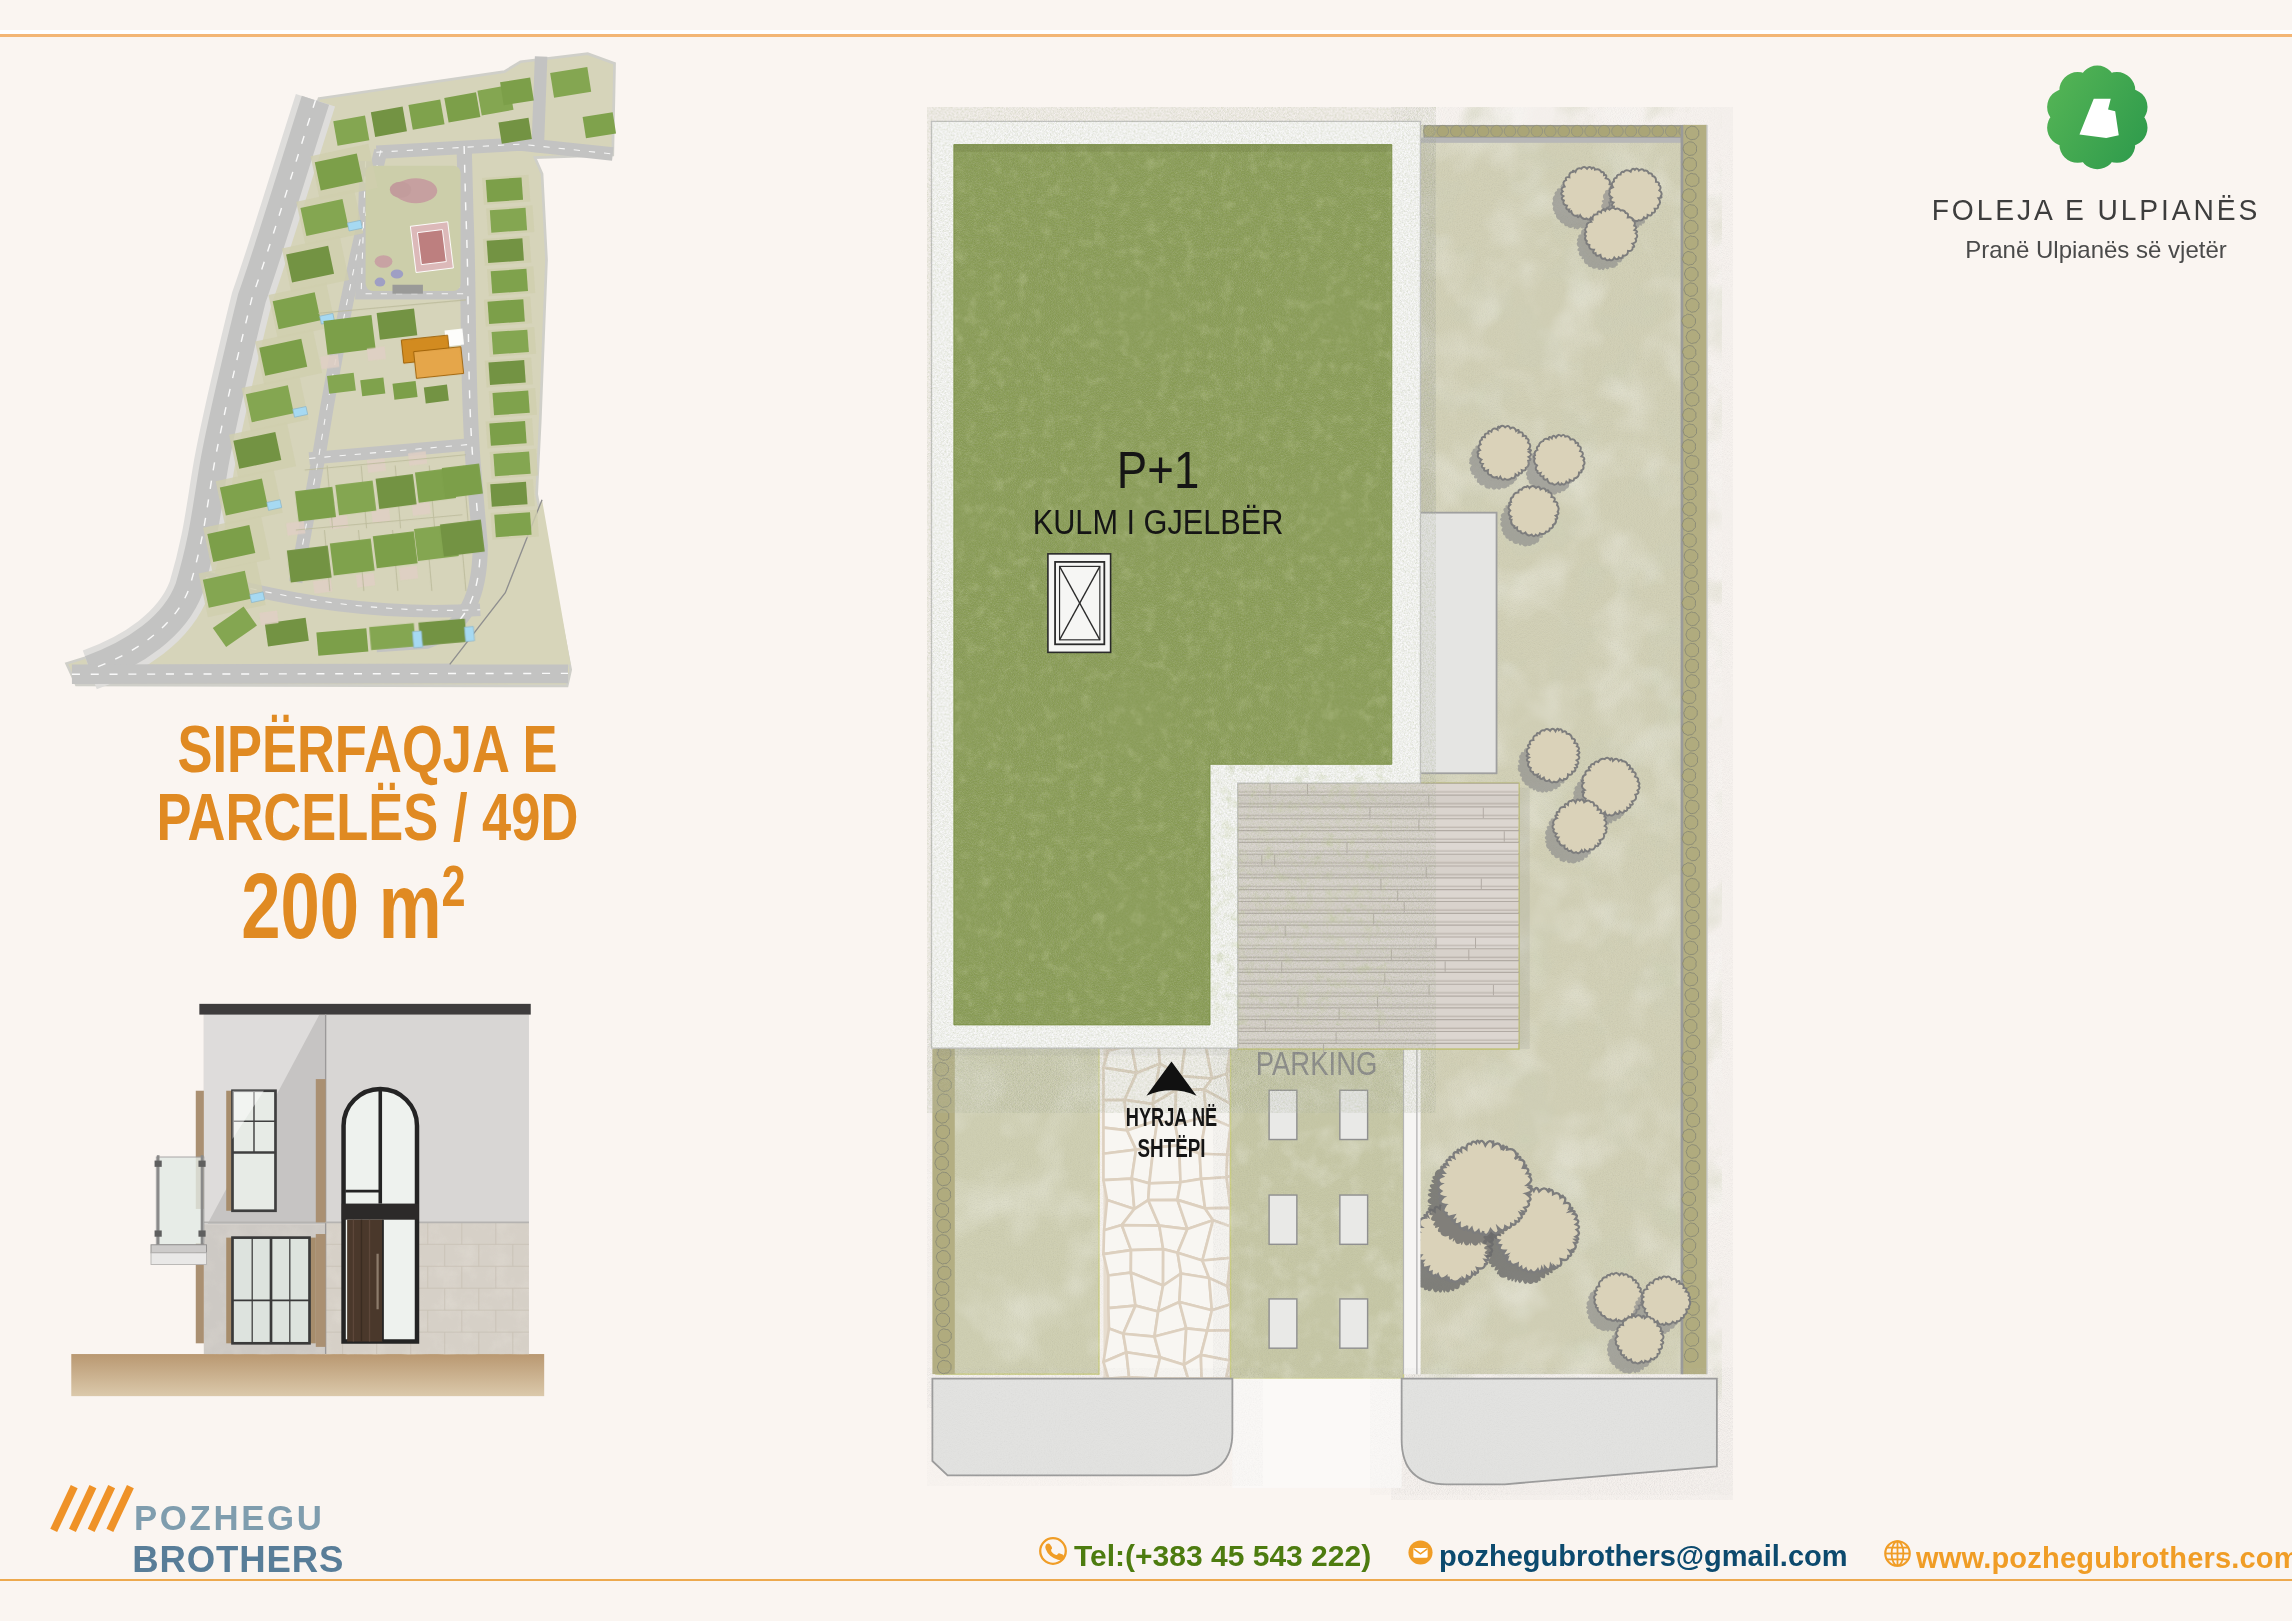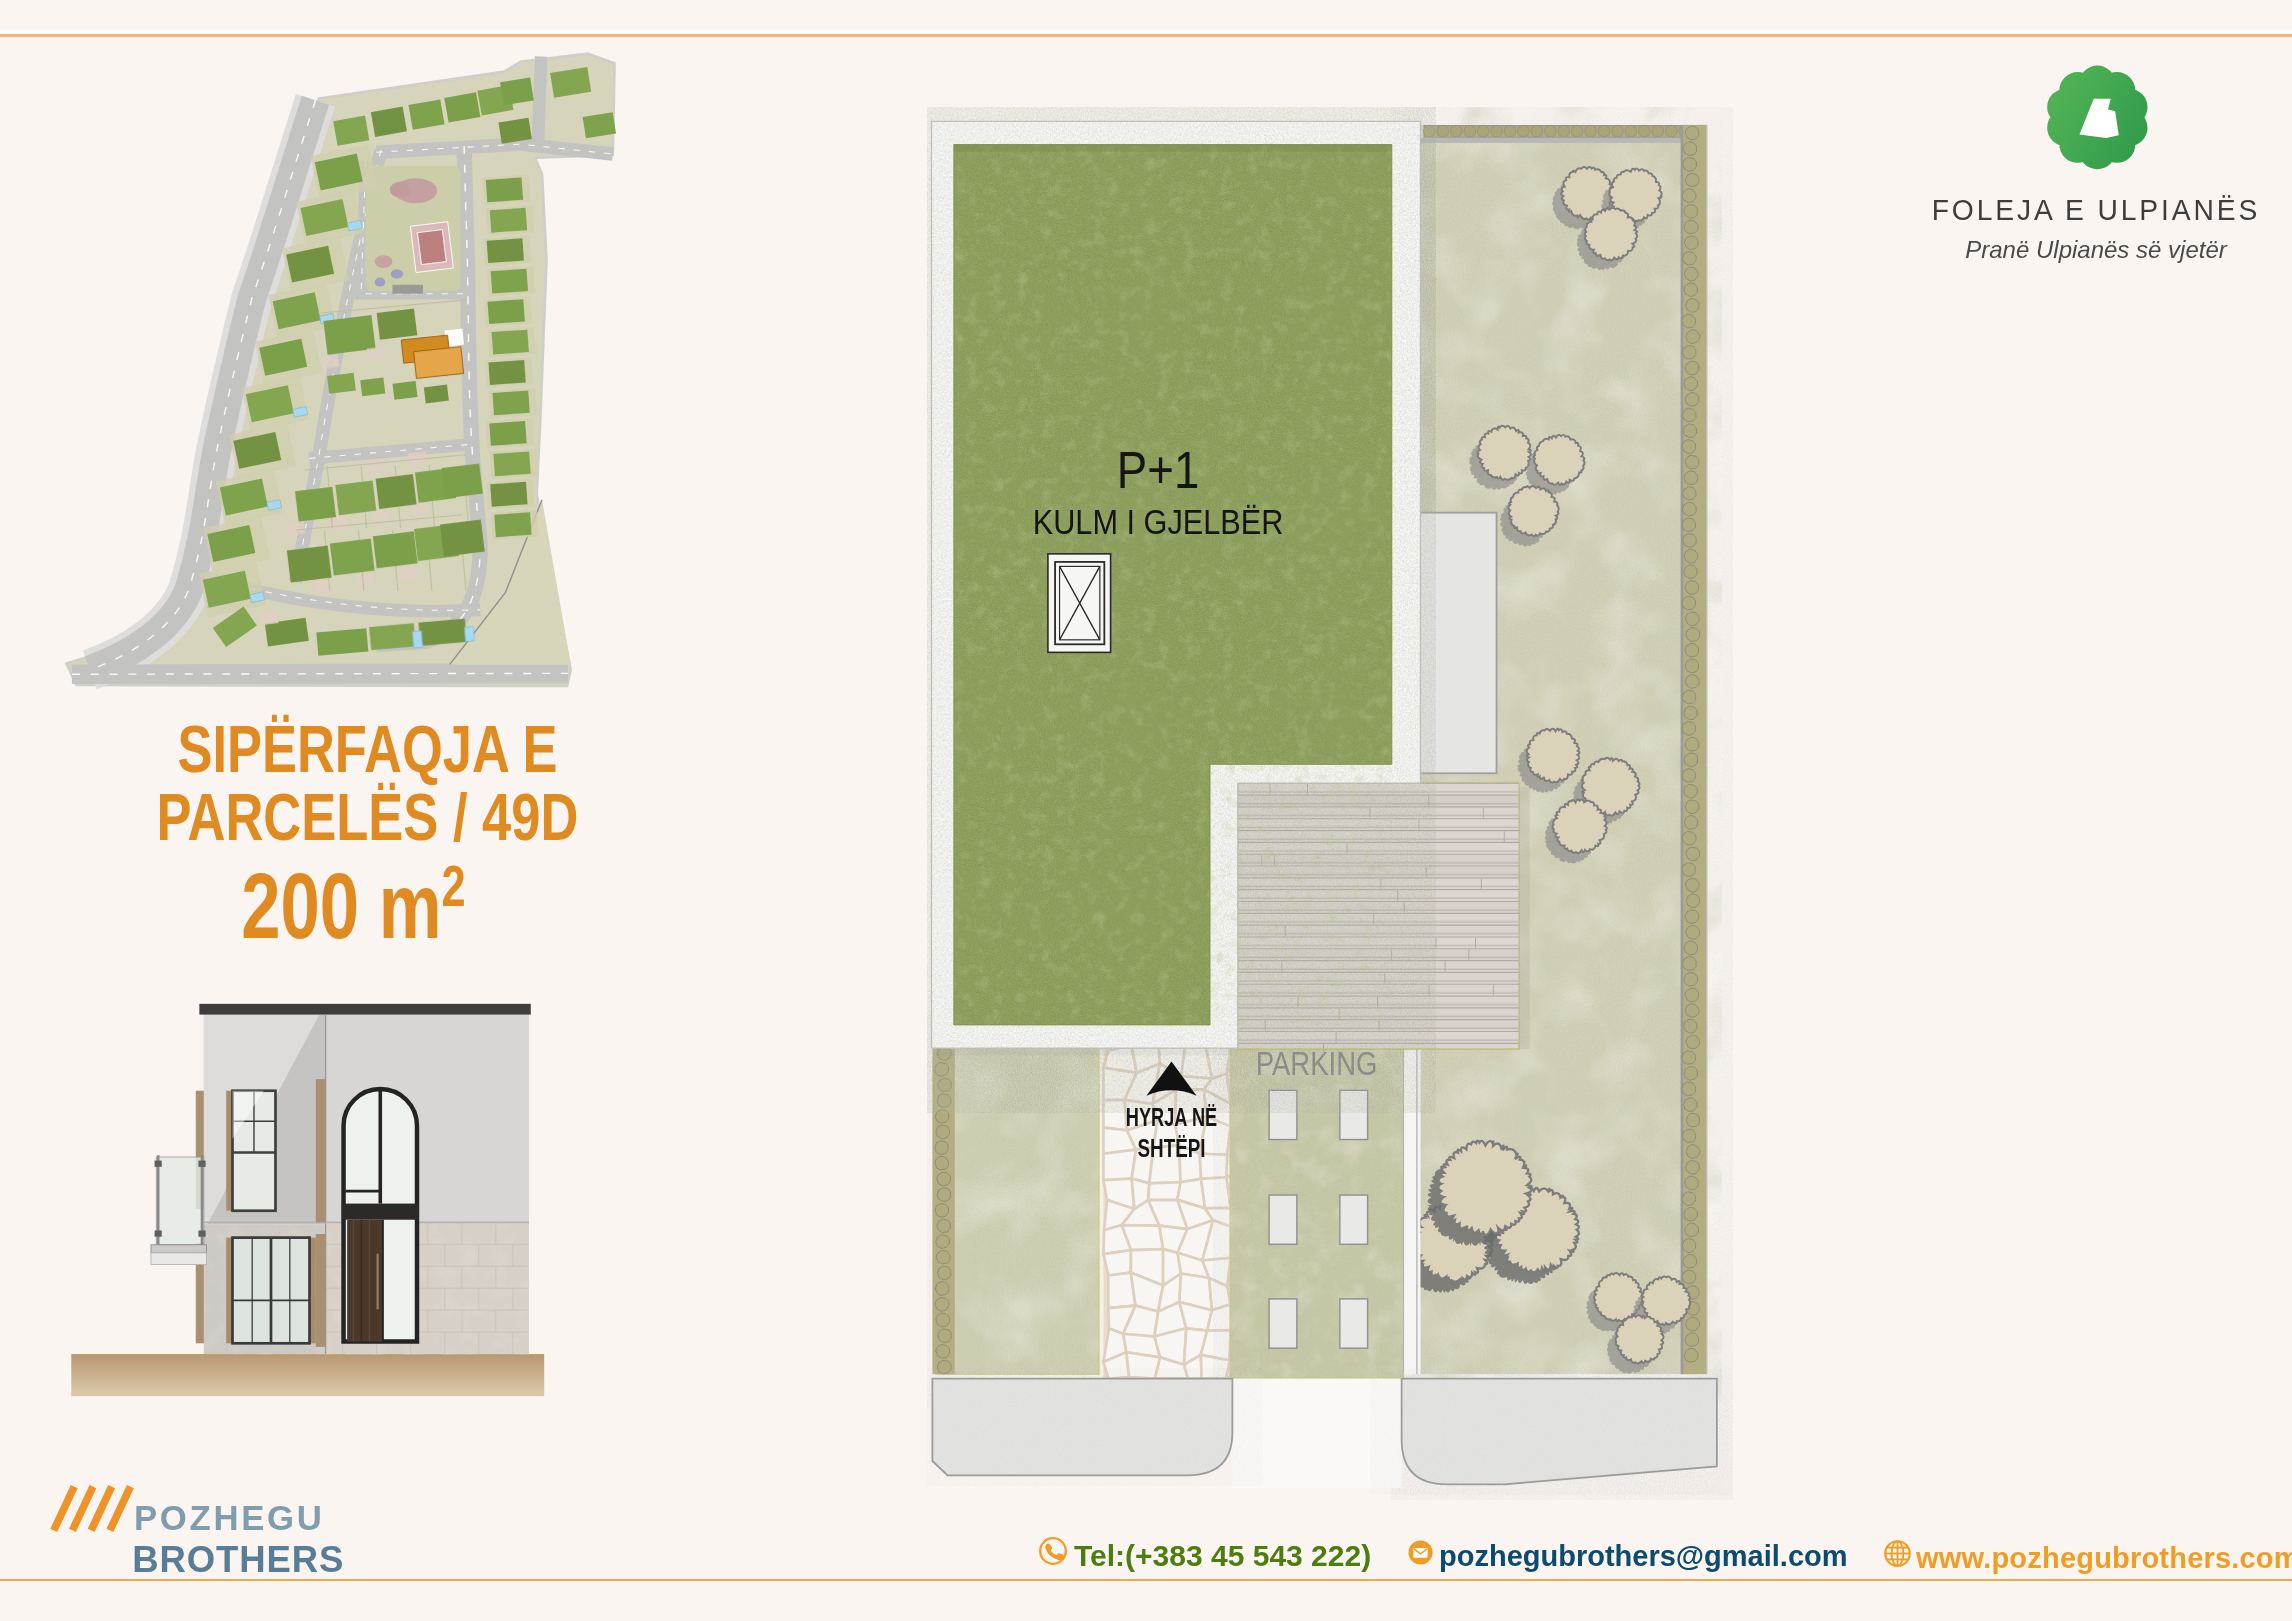--- a/index.html
+++ b/index.html
@@ -819,21 +819,21 @@
           <stop offset="0" stop-color="#54b455"></stop>
           <stop offset="1" stop-color="#2f9b4c"></stop>
         </linearGradient>
       </defs>
 <path d="M92.5,33.5 A20.5,20.5 0 1 0 51.5,33.5 A20.5,20.5 0 1 0 92.5,33.5 Z M114.5,40.7 A20.5,20.5 0 1 0 73.5,40.7 A20.5,20.5 0 1 0 114.5,40.7 Z M128.2,59.4 A20.5,20.5 0 1 0 87.2,59.4 A20.5,20.5 0 1 0 128.2,59.4 Z M128.2,82.6 A20.5,20.5 0 1 0 87.2,82.6 A20.5,20.5 0 1 0 128.2,82.6 Z M114.5,101.3 A20.5,20.5 0 1 0 73.5,101.3 A20.5,20.5 0 1 0 114.5,101.3 Z M92.5,108.5 A20.5,20.5 0 1 0 51.5,108.5 A20.5,20.5 0 1 0 92.5,108.5 Z M70.5,101.3 A20.5,20.5 0 1 0 29.5,101.3 A20.5,20.5 0 1 0 70.5,101.3 Z M56.8,82.6 A20.5,20.5 0 1 0 15.8,82.6 A20.5,20.5 0 1 0 56.8,82.6 Z M56.8,59.4 A20.5,20.5 0 1 0 15.8,59.4 A20.5,20.5 0 1 0 56.8,59.4 Z M70.5,40.7 A20.5,20.5 0 1 0 29.5,40.7 A20.5,20.5 0 1 0 70.5,40.7 Z M114.0,71.0 A42,42 0 1 0 30.0,71.0 A42,42 0 1 0 114.0,71.0 Z" fill="url(#fgrad)"></path>
 <path d="M52,90 L68,50 L87,50 L84,62 L92,64 L96,91 L82,94 Z" fill="#ffffff"></path>
 </svg>
 
 <div style="position:absolute;left:1899px;top:193px;width:394px;text-align:center;font-size:30px;letter-spacing:3.1px;color:#3d3d3d;white-space:nowrap;transform:scaleX(0.94);transform-origin:197px 0">FOLEJA E ULPIANËS</div>
 
-<div style="position:absolute;left:1899px;top:236px;width:394px;text-align:center;font-style:italic;font-size:24px;color:#4a4a4a">Pranë Ulpianës së vjetër</div>
+<div style="position:absolute;left:1899px;top:236px;width:394px;text-align:center;font-size:24px;color:#4a4a4a">Pranë Ulpianës së vjetër</div>
 
 <svg style="position:absolute;left:1038px;top:1536px" width="30" height="30" viewBox="0 0 34 34">
 <circle cx="17" cy="17" r="14.5" fill="none" stroke="#f09d26" stroke-width="2.6"></circle>
 <g transform="rotate(-8 17 17)">
         <path d="M10.2,8.6 q3.4,-2.0 4.6,0.6 l1.5,3.1 q0.8,1.9 -1.3,3.0 q-0.8,2.0 1.8,4.6 q2.6,2.6 4.4,2.0 q1.3,-1.9 3.1,-1.1 l2.9,1.6 q2.3,1.4 0.4,4.2 q-1.9,3.0 -6.5,0.9 q-4.6,-2.1 -7.9,-5.7 q-3.3,-3.7 -4.0,-7.8 q-0.6,-3.7 1.0,-5.4 Z" fill="#f09d26"></path>
       </g>
 </svg>
 
 <div style="position:absolute;left:1074px;top:1539px;font-weight:bold;font-size:30px;color:#4d7c0f">Tel:(+383 45 543 222)</div>
 

